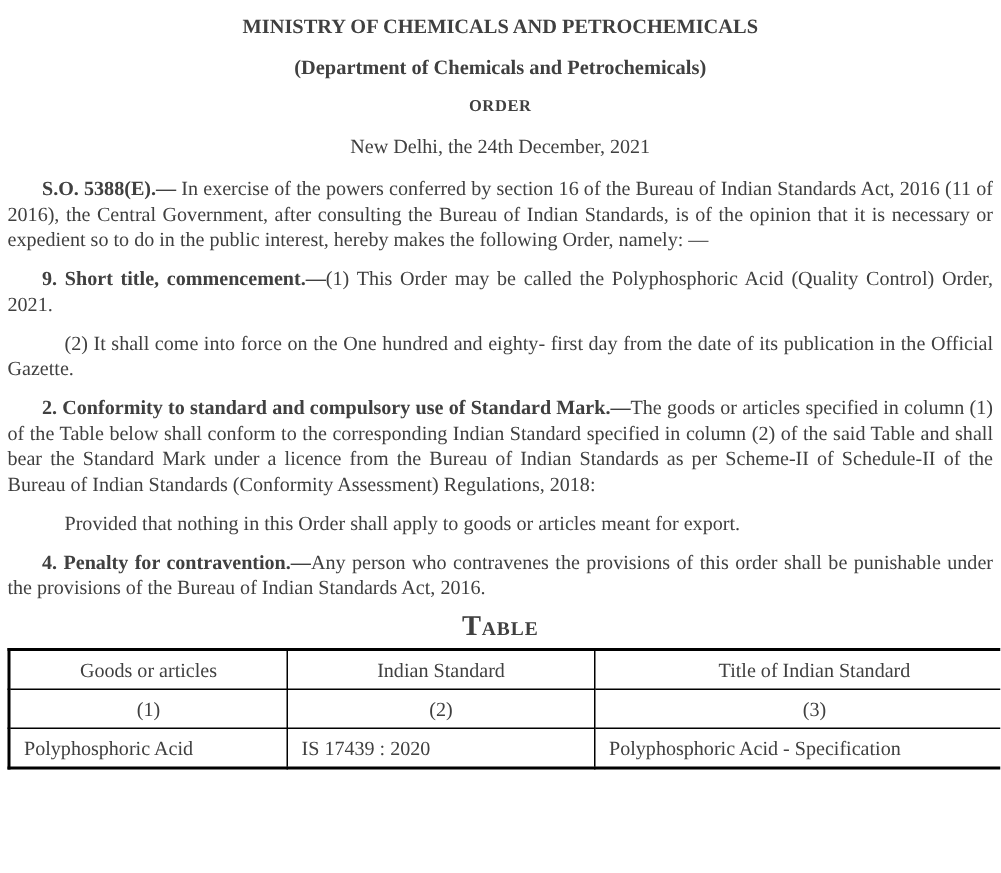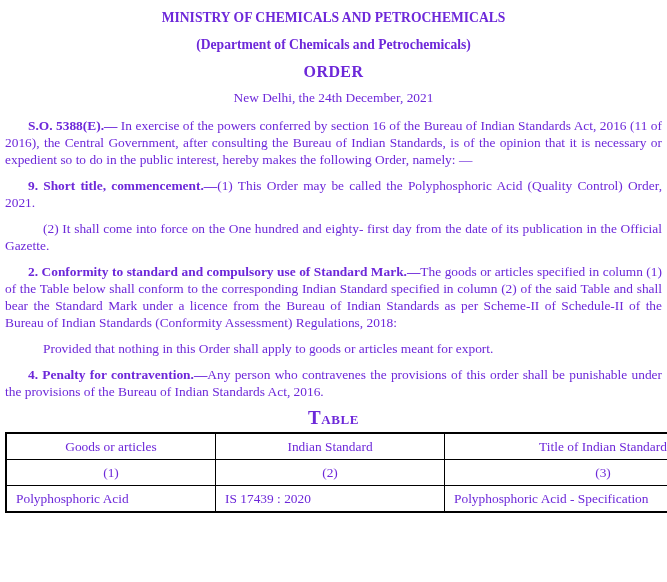--- a/index.html
+++ b/index.html
@@ -5,40 +5,40 @@
   html, body {
     margin: 0;
     padding: 0;
     background: #ffffff;
   }
   .page {
     width: 667px;
     height: 582px;
     box-sizing: border-box;
     background: #ffffff;
-    color: #6d28d9;
+    color: #404040;
     font-family: "Liberation Serif", "DejaVu Serif", serif;
     font-size: 13.4px;
     line-height: 17px;
     padding: 9px 5px 0 5px;
     overflow: hidden;
   }
   header { text-align: center; }
   .ministry-title {
     font-size: 13.6px;
     font-weight: bold;
     margin: 0 0 10px 0;
   }
   .department-subtitle {
     font-size: 13.6px;
     font-weight: bold;
     margin: 0 0 10px 0;
   }
   .order-heading {
-    font-size: 16px;
+    font-size: 11px;
     font-weight: bold;
     letter-spacing: 0.4px;
     margin: 0 0 9px 0;
   }
   .dateline {
     font-size: 13.4px;
     margin: 0 0 11px 0;
   }
   .para {
     text-align: justify;
@@ -58,21 +58,21 @@
   table.standards {
     width: 652px;
     margin: 0 auto;
     border-collapse: collapse;
     border: 2px solid #000000;
     table-layout: fixed;
   }
   table.standards td {
     border: 1px solid #000000;
     font-size: 13.4px;
-    padding: 4px 18px;
+    padding: 4px 6px;
     height: 17px;
     vertical-align: middle;
   }
   table.standards .center { text-align: center; }
   table.standards .left { text-align: left; padding-left: 9px; }
   .col1 { width: 172px; }
   .col2 { width: 192px; }
   .col3 { width: 280px; }
 </style>
 </head>

